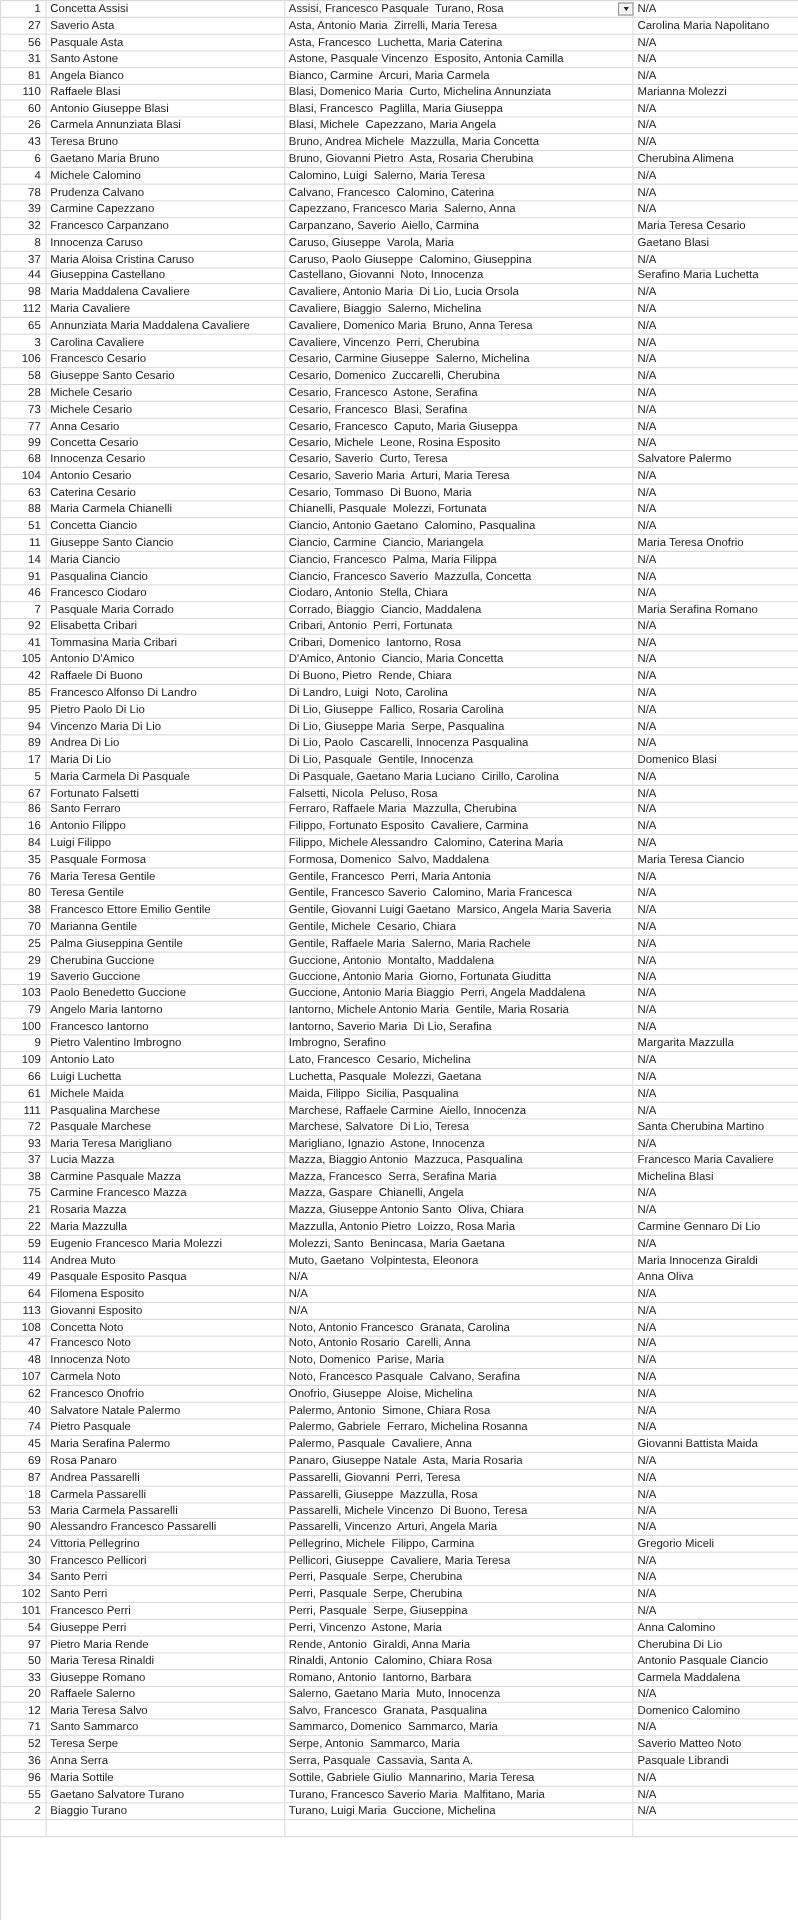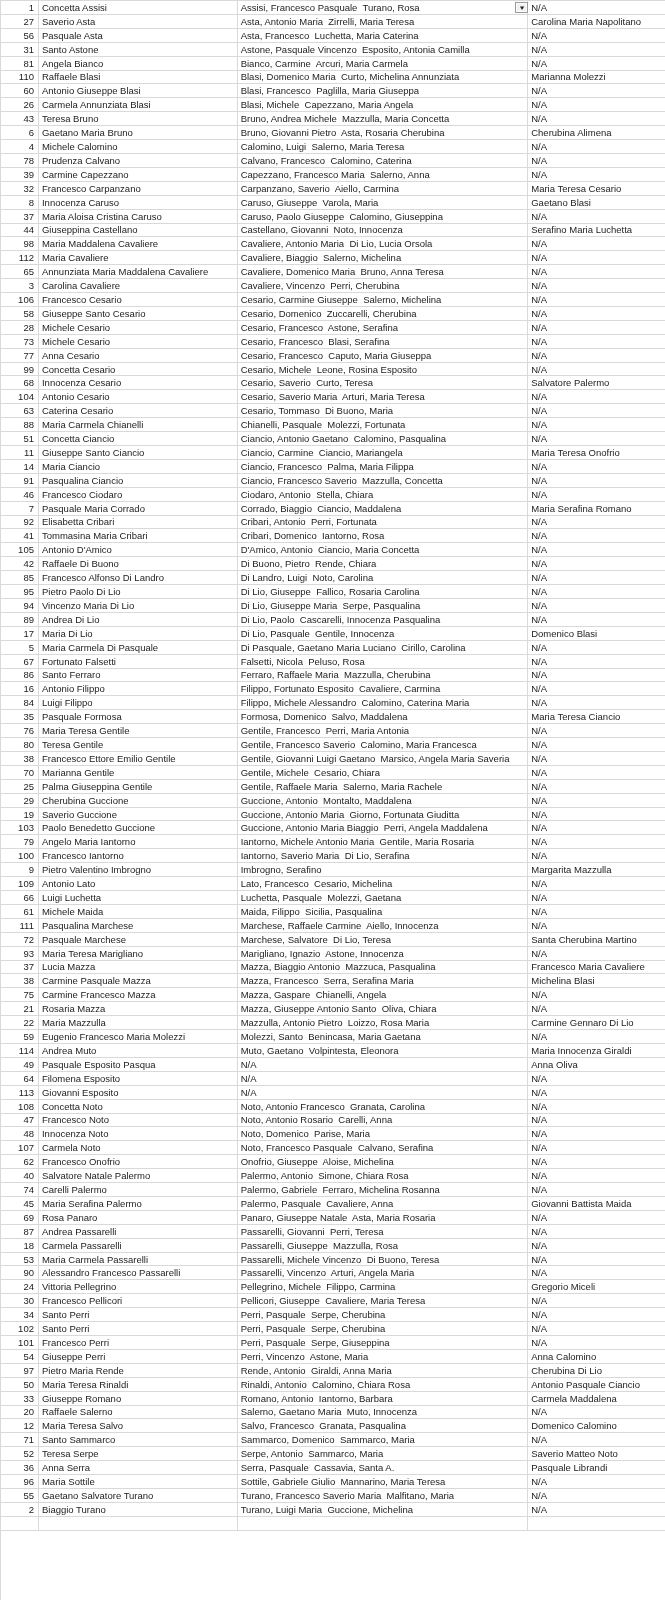--- a/index.html
+++ b/index.html
@@ -561,21 +561,21 @@
     <div class="cell c-extra">N/A</div>
   </div>
       <div class="row">
     <div class="cell c-id">40</div>
     <div class="cell c-name">Salvatore Natale Palermo</div>
     <div class="cell c-parents">Palermo, Antonio  Simone, Chiara Rosa</div>
     <div class="cell c-extra">N/A</div>
   </div>
       <div class="row">
     <div class="cell c-id">74</div>
-    <div class="cell c-name">Carelli Palermo</div>
+    <div class="cell c-name">Pietro Pasquale</div>
     <div class="cell c-parents">Palermo, Gabriele  Ferraro, Michelina Rosanna</div>
     <div class="cell c-extra">N/A</div>
   </div>
       <div class="row">
     <div class="cell c-id">45</div>
     <div class="cell c-name">Maria Serafina Palermo</div>
     <div class="cell c-parents">Palermo, Pasquale  Cavaliere, Anna</div>
     <div class="cell c-extra">Giovanni Battista Maida</div>
   </div>
       <div class="row">

